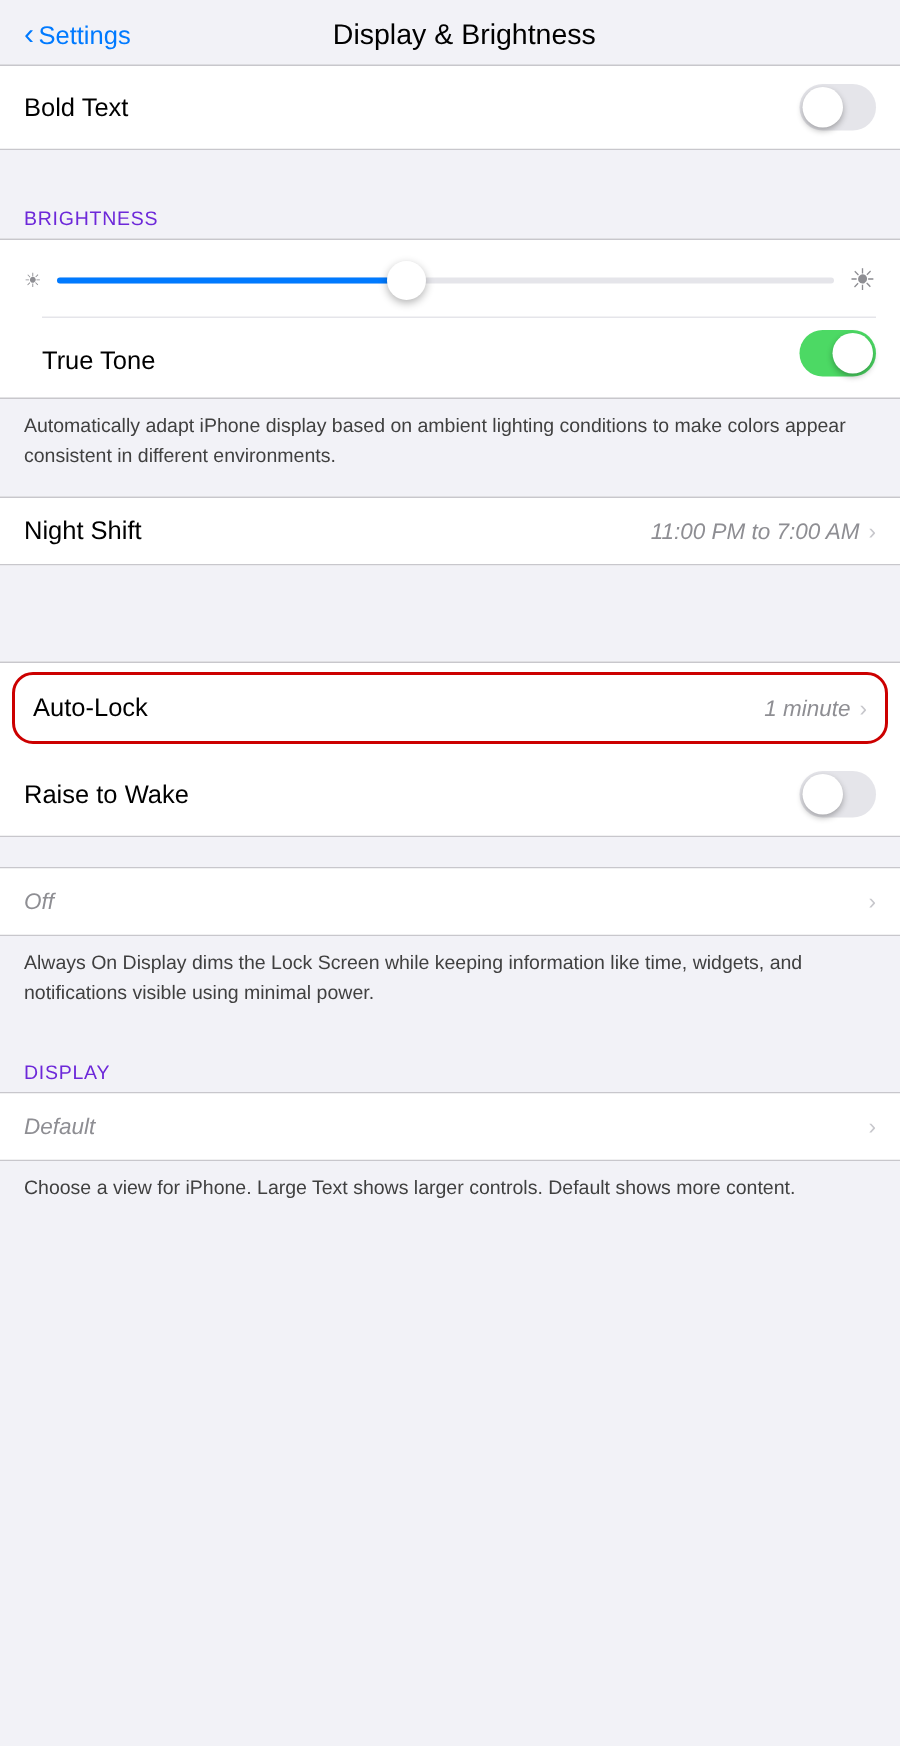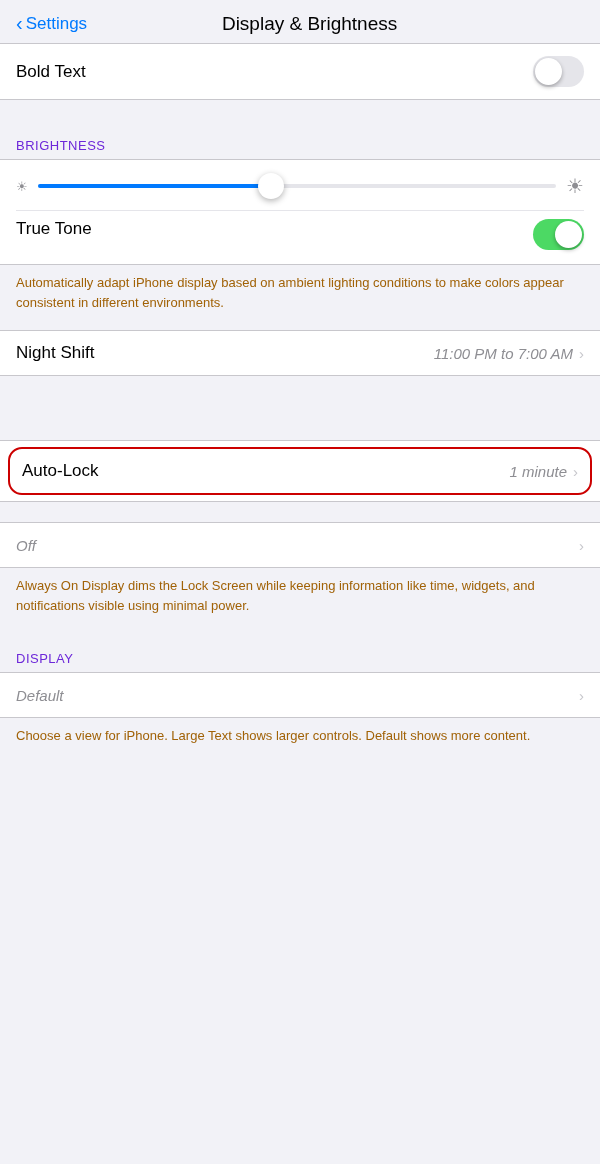--- a/index.html
+++ b/index.html
@@ -61,21 +61,21 @@
       font-size: 13px;
       color: #6d28d9;
       text-transform: uppercase;
       letter-spacing: 0.5px;
       padding: 18px 16px 6px 16px;
       background-color: #f2f2f7;
     }
 
     .section-footer {
       font-size: 13px;
-      color: #a16207;
+      color: #404040;
       padding: 8px 16px 18px 16px;
       background-color: #f2f2f7;
       line-height: 1.5;
     }
 
     
     .settings-row {
       display: flex;
       align-items: center;
       padding: 12px 16px;
@@ -181,24 +181,25 @@
       border-radius: 50%;
       background: white;
       box-shadow: 0 2px 6px rgba(0,0,0,0.3);
       top: 50%;
       left: 45%;
       transform: translate(-50%, -50%);
     }
 
     .brightness-row {
       display: flex;
-      align-items: flex-start;
+      align-items: flex-end;
       justify-content: space-between;
       padding-top: 8px;
       border-top: 1px solid #e5e5ea;
+      margin-left: 12px;
     }
 
     .brightness-label {
       font-size: 17px;
       color: #000;
     }
 
     
     .settings-row.highlighted {
       border: 2.5px solid #e00;
@@ -294,20 +295,26 @@
 <div class="spacer-block"></div>
 
 <div class="settings-section auto-lock-group" style="overflow:visible;">
 
   <div class="settings-row highlighted" style="border:2.5px solid #cc0000; border-radius:14px; margin:6px 8px; background:#fff;">
     <span class="row-label">Auto-Lock</span>
     <span class="row-value">1 minute</span>
     <span class="row-chevron">›</span>
   </div>
 
+  <div class="settings-row" style="border-bottom:none;">
+    <span class="row-label">Raise to Wake</span>
+    <div class="toggle off">
+      <div class="toggle-knob"></div>
+    </div>
+  </div>
 </div>
 
 <div class="spacer-block"></div>
 
 <div class="settings-section">
   <div class="settings-row">
     <span class="row-value">Off</span>
     <span class="row-chevron">›</span>
   </div>
 </div>

